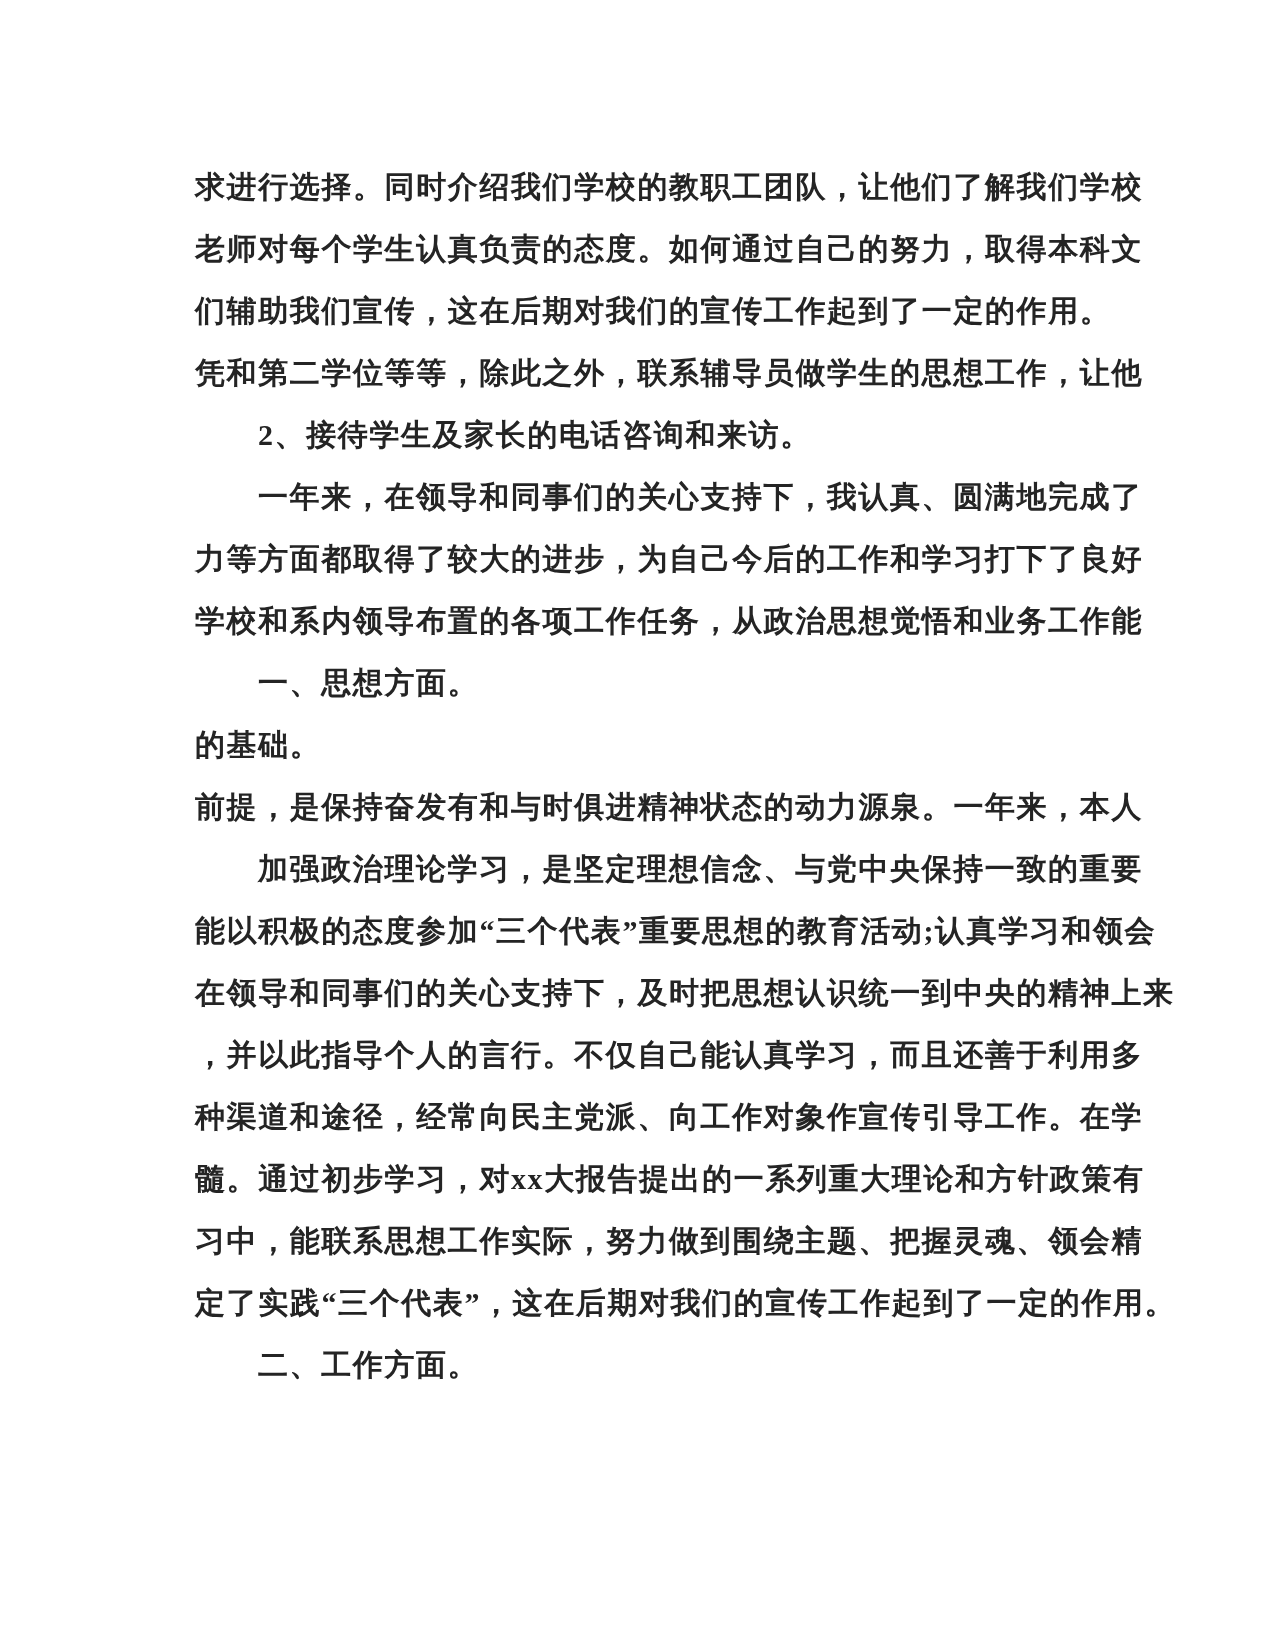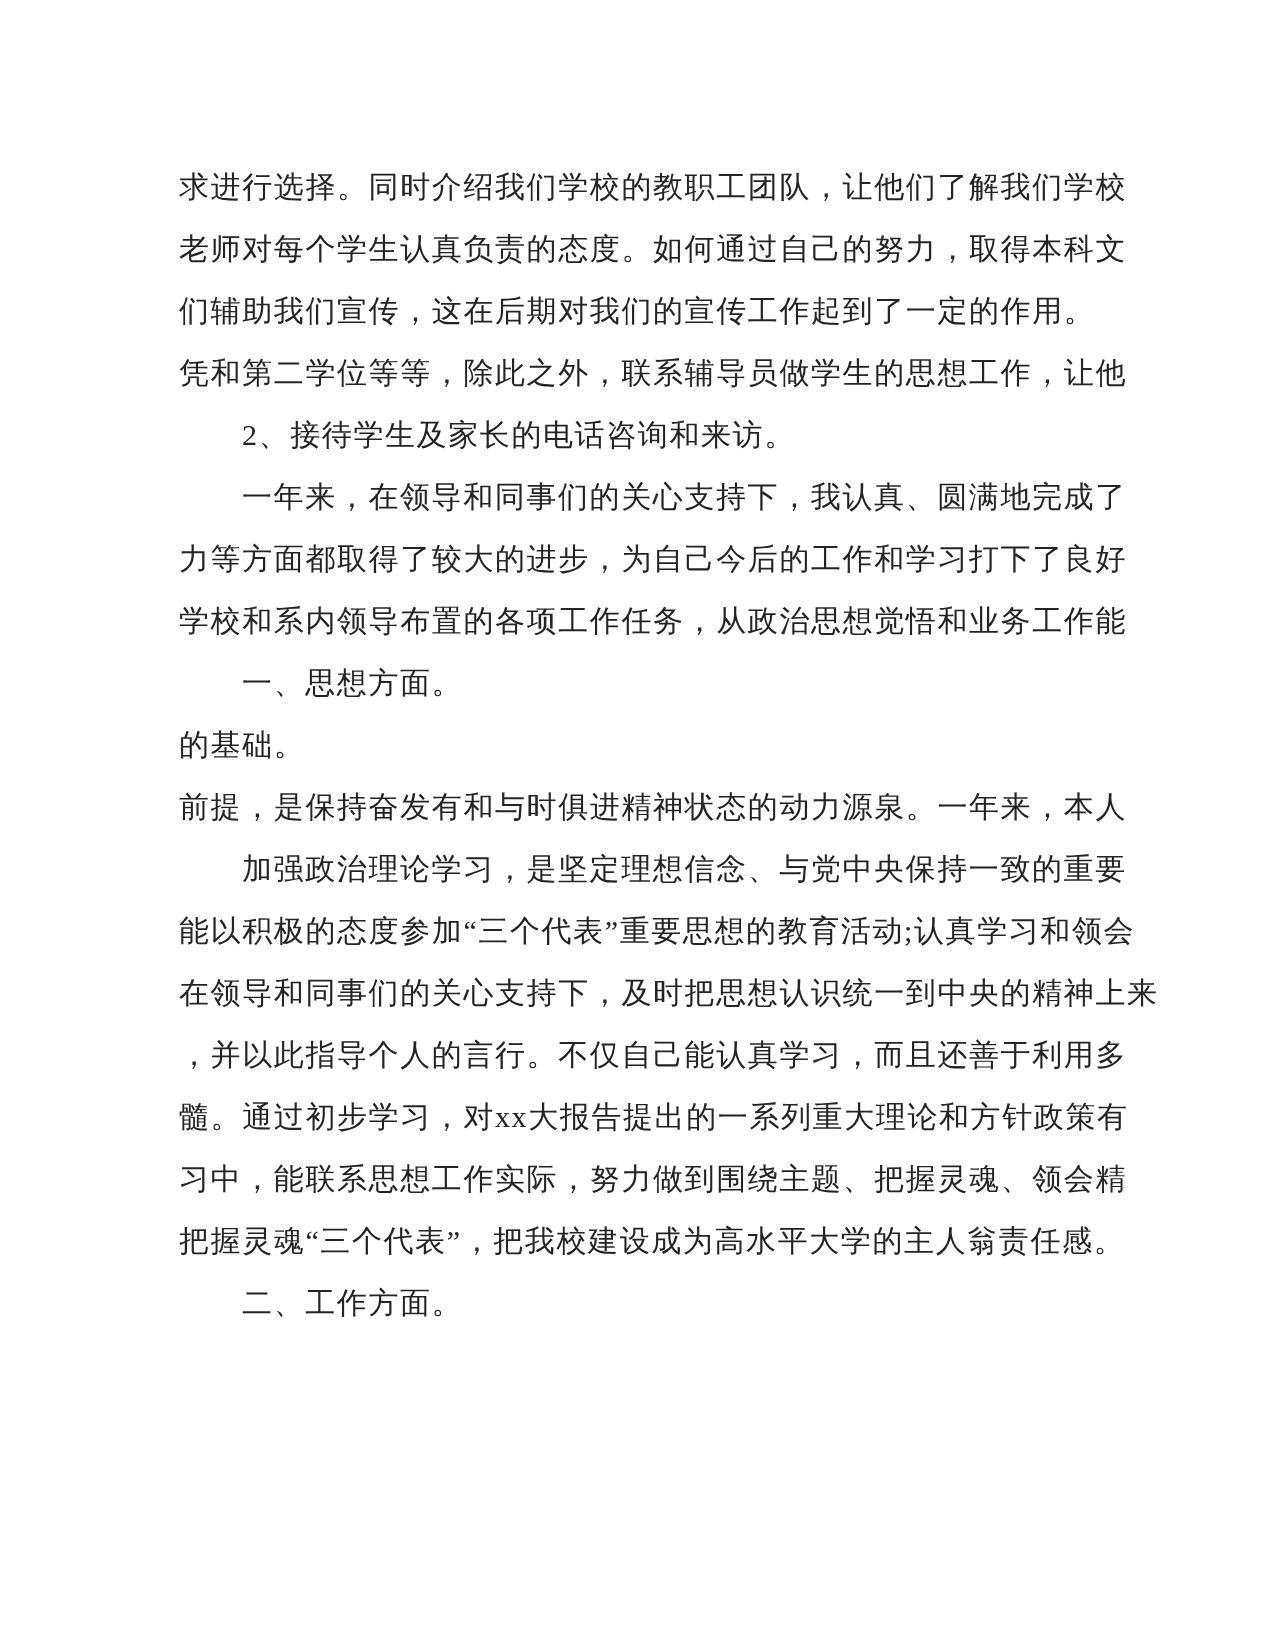--- a/index.html
+++ b/index.html
@@ -21,21 +21,22 @@
     top: 156px;
     width: 960px;
     color: #242424;
   }
   .line {
     height: 62px;
     line-height: 62px;
     font-size: 30px;
     letter-spacing: 1.6px;
     white-space: nowrap;
-    font-weight: 400;
+    font-weight: 700;
+    margin-left: 16px;
   }
   .ind {
     padding-left: 63px;
   }
 </style>
 </head>
 <body>
 
 <div class="page">
   <div class="doc-body">
@@ -47,18 +48,19 @@
     <div class="line ind">一年来，在领导和同事们的关心支持下，我认真、圆满地完成了</div>
     <div class="line">力等方面都取得了较大的进步，为自己今后的工作和学习打下了良好</div>
     <div class="line">学校和系内领导布置的各项工作任务，从政治思想觉悟和业务工作能</div>
     <div class="line ind">一、思想方面。</div>
     <div class="line">的基础。</div>
     <div class="line">前提，是保持奋发有和与时俱进精神状态的动力源泉。一年来，本人</div>
     <div class="line ind">加强政治理论学习，是坚定理想信念、与党中央保持一致的重要</div>
     <div class="line">能以积极的态度参加“三个代表”重要思想的教育活动;认真学习和领会</div>
     <div class="line">在领导和同事们的关心支持下，及时把思想认识统一到中央的精神上来</div>
     <div class="line">，并以此指导个人的言行。不仅自己能认真学习，而且还善于利用多</div>
+    <div class="line">种渠道和途径，经常向民主党派、向工作对象作宣传引导工作。在学</div>
     <div class="line">髓。通过初步学习，对xx大报告提出的一系列重大理论和方针政策有</div>
     <div class="line">习中，能联系思想工作实际，努力做到围绕主题、把握灵魂、领会精</div>
-    <div class="line">把握灵魂“三个代表”，把我校建设成为高水平大学的主人翁责任感。</div>
+    <div class="line">定了实践“三个代表”，这在后期对我们的宣传工作起到了一定的作用。</div>
     <div class="line ind">二、工作方面。</div>
   </div>
 </div>
 
 </body></html>

